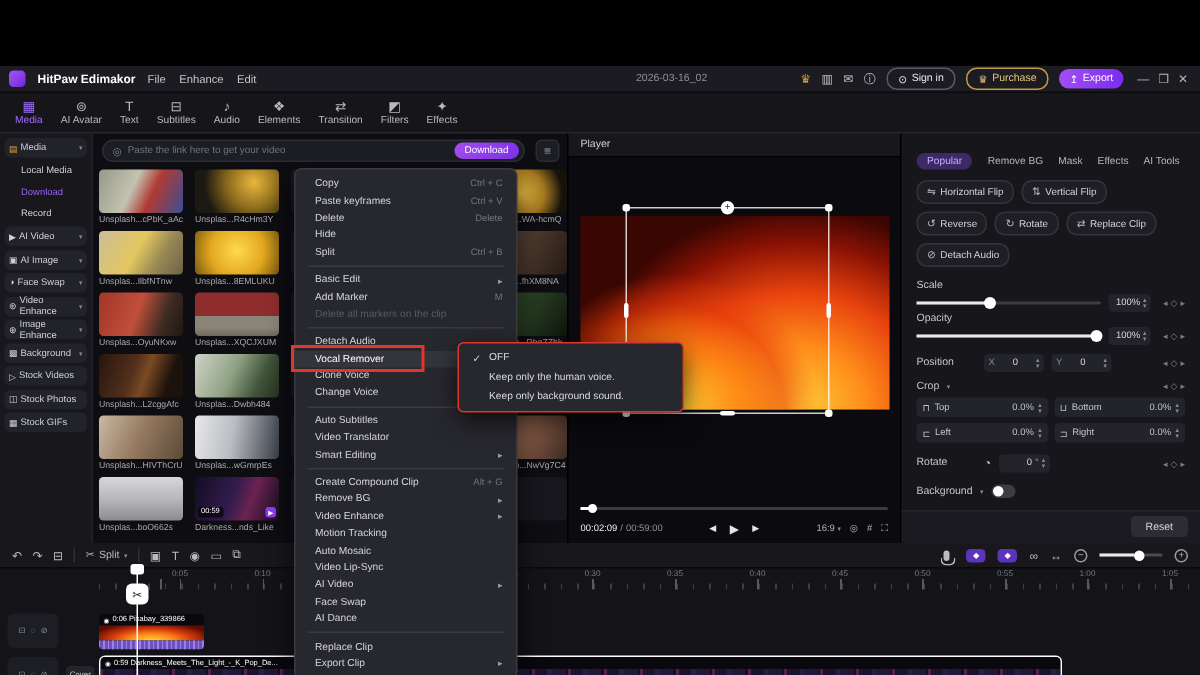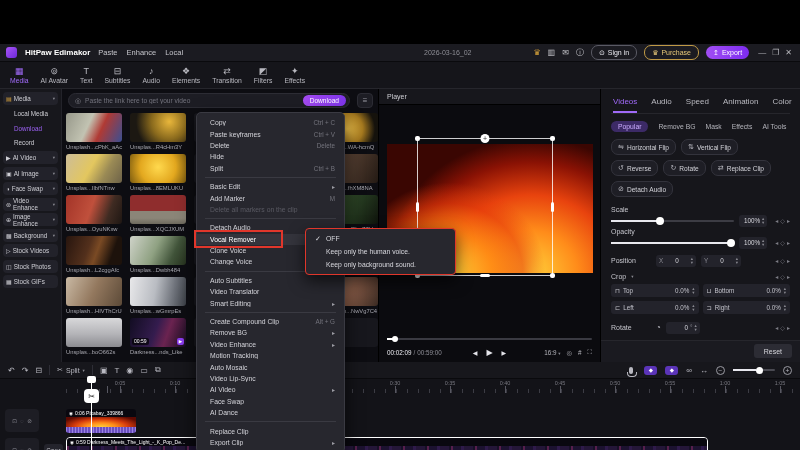--- a/index.html
+++ b/index.html
@@ -181,23 +181,23 @@
 </style>
 </head>
 <body>
 
 <div id="app">
 
   <div class="titlebar">
     <div class="logo"></div>
     <div class="app-name">HitPaw Edimakor</div>
     <div class="tb-menus" id="tb-menus">
-        <span>Paste</span>
+        <span>File</span>
         <span>Enhance</span>
-        <span>Local</span>
+        <span>Edit</span>
       </div>
     <div class="tb-date">2026-03-16_02</div>
     <div class="tb-right">
       <span id="tb-icons" style="display:flex;gap:7px;align-items:center;">
           <span class="tb-ico" style="color: rgb(217, 164, 59);">♛</span>
           <span class="tb-ico">▥</span>
           <span class="tb-ico">✉</span>
           <span class="tb-ico">ⓘ</span>
         </span>
       <span class="pill signin">
@@ -477,27 +477,20 @@
       <span class="pright">
         <span><span>16:9</span> <span class="caret">▾</span></span>
         <span>◎</span>
         <span>#</span>
         <span>⛶</span>
       </span>
     </div>
   </div>
 
   <div class="props">
-    <div class="ptabs" id="ptabs">
-        <span class="ptab active">Videos</span>
-        <span class="ptab">Audio</span>
-        <span class="ptab">Speed</span>
-        <span class="ptab">Animation</span>
-        <span class="ptab">Color</span>
-      </div>
     <div class="ppills" id="ppills">
         <span class="ppill active">Popular</span>
         <span class="ppill">Remove BG</span>
         <span class="ppill">Mask</span>
         <span class="ppill">Effects</span>
         <span class="ppill">AI Tools</span>
       </div>
     <div class="actions" id="pactions">
         <span class="abtn">
           <span class="a-ico">⇋</span>

